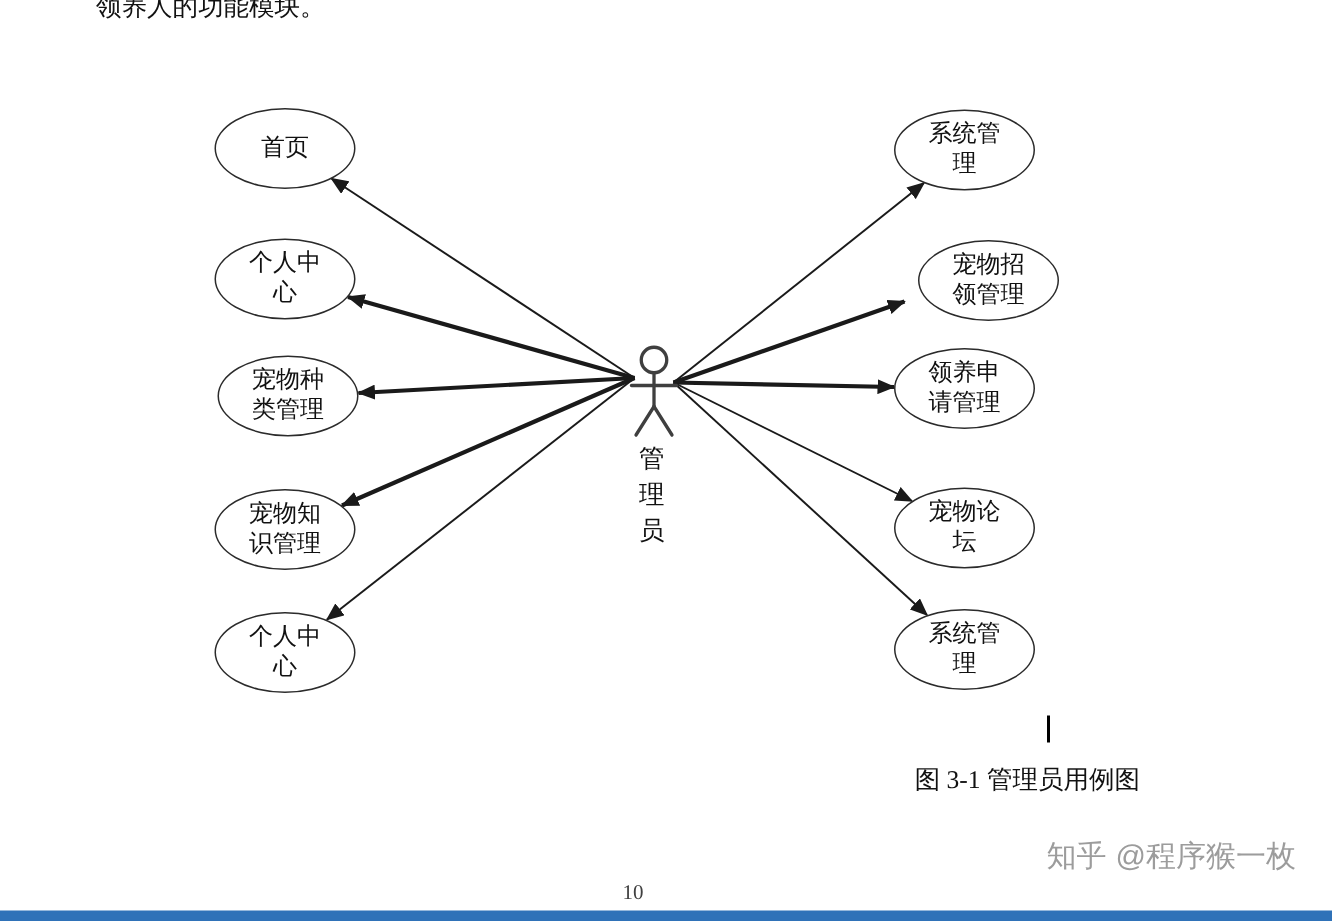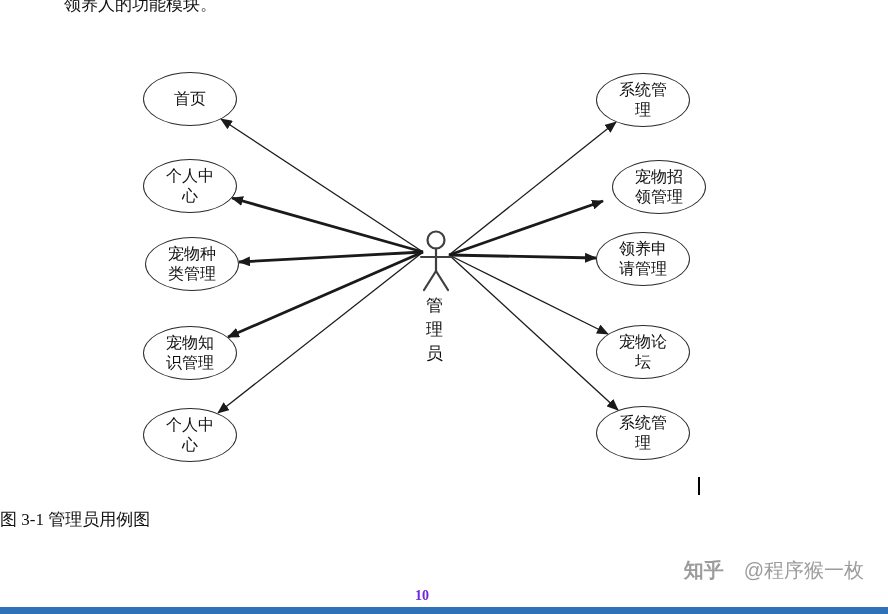--- a/index.html
+++ b/index.html
@@ -34,33 +34,33 @@
     word-break:break-all;
   }
   svg.edges{position:absolute;left:0;top:0;}
   .edge{stroke:#1a1a1a;fill:none;}
   .edge.thin{stroke-width:1.3;}
   .edge.thick{stroke-width:2.8;}
   .actor-fig{stroke:#3f3f3f;stroke-width:2.2;fill:none;stroke-linecap:round;}
   .actor-head{fill:#ffffff;}
   .caption{
     position:absolute;left:0;top:508px;width:760px;
-    text-align:left;font-size:17px;
+    text-align:right;font-size:17px;
   }
   .pagenum{
     position:absolute;left:0;top:588px;width:844px;
-    text-align:center;font-size:14px;color:#6d28d9;font-weight:bold;
+    text-align:center;font-size:14px;color:#404040;
   }
   .watermark{
     position:absolute;right:24px;top:557px;
     font-size:20px;color:#9c9c9c;
     font-family:"Liberation Sans","DejaVu Sans",sans-serif;
     white-space:nowrap;
   }
-  .watermark .brand{font-weight:700;margin-right:20px;}
+  .watermark .brand{font-weight:400;margin-right:6px;}
   .caret{
     position:absolute;left:698px;top:477px;
     width:2px;height:18px;background:#000;
   }
   .bottom-bar{
     position:absolute;left:0;bottom:0;
     width:888px;height:7px;background:#2f72b8;
   }
 </style>
 </head>

